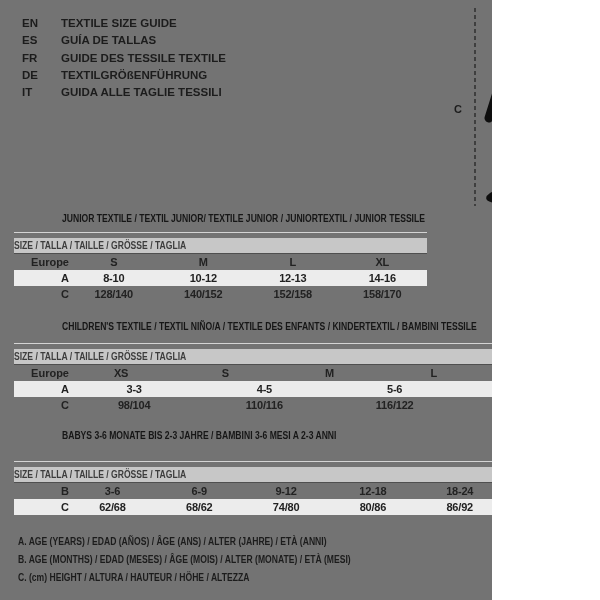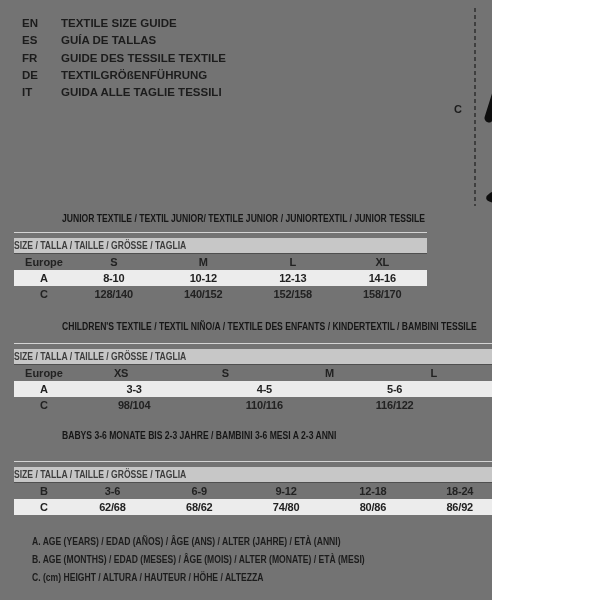--- a/index.html
+++ b/index.html
@@ -21,26 +21,26 @@
   
   .tbl-title{position:absolute;left:14px;font-size:11px;font-weight:700;color:#161616;margin-left:48px;}
   .size-table{position:absolute;left:14px;}
   .t1{top:232px;width:413px;}
   .t2{top:343px;width:576px;}
   .t3{top:461px;width:576px;}
   .topline{height:1px;background:#d4d4d4;margin-bottom:5px;}
   .bar{height:15px;line-height:15px;background:#c7c7c7;color:#3d3d3d;
        font-size:11px;font-weight:700;border-bottom:1px solid #4f4f4f;}
   .trow{display:flex;height:16px;line-height:16px;font-size:11px;font-weight:700;color:#222;}
-  .trow .lbl{width:55px;padding-left:5px;box-sizing:border-box;text-align:center;}
+  .trow .lbl{width:55px;padding-left:5px;box-sizing:border-box;text-align:right;}
   .trow .cell{flex:1;text-align:center;letter-spacing:-0.2px;}
   .striped{background:#ececec;}
 
   
-  .notes{position:absolute;left:32px;top:532px;font-size:11px;font-weight:700;}
+  .notes{position:absolute;left:18px;top:532px;font-size:11px;font-weight:700;}
   .note-line{height:18.2px;line-height:18.2px;}
 </style>
 </head>
 <body>
 
 <div id="page">
 
   <div class="lang-list">
     <div class="lang-row">
       <span class="lang-code">EN</span>

